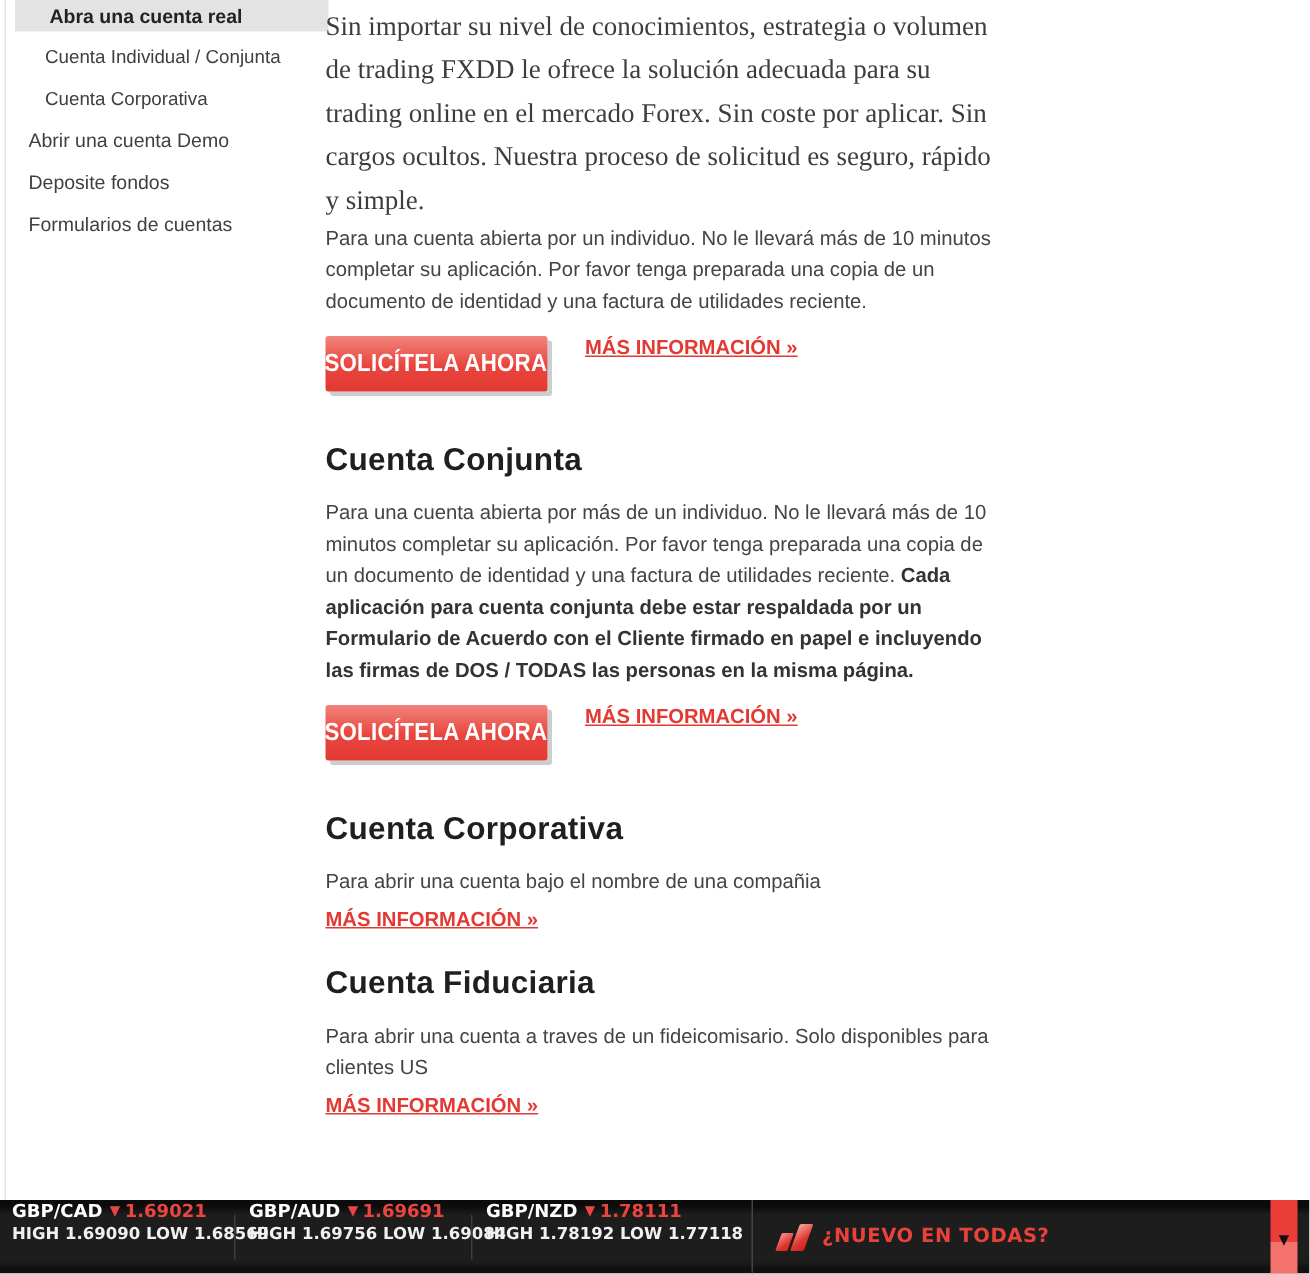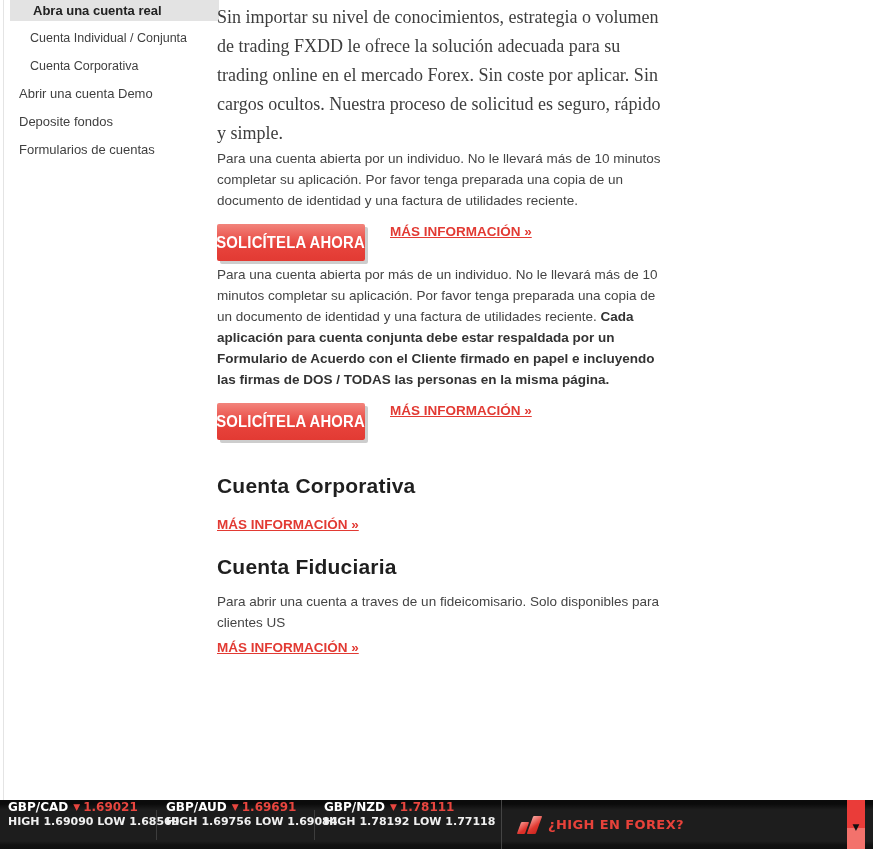--- a/index.html
+++ b/index.html
@@ -101,29 +101,31 @@
   <p class="intro">Sin importar su nivel de conocimientos, estrategia o volumen de trading FXDD le ofrece la solución adecuada para su trading online en el mercado Forex. Sin coste por aplicar. Sin cargos ocultos. Nuestra proceso de solicitud es seguro, rápido y simple.</p>
 
   <p class="body-text">Para una cuenta abierta por un individuo. No le llevará más de 10 minutos completar su aplicación. Por favor tenga preparada una copia de un documento de identidad y una factura de utilidades reciente.</p>
   <div class="cta-row">
     <a class="btn-apply">
         <span class="btn-label">SOLICÍTELA AHORA</span>
       </a>
     <a class="more-link">MÁS INFORMACIÓN »</a>
   </div>
 
+  <h2 class="section-title">Cuenta Conjunta</h2>
   <p class="body-text"><span>Para una cuenta abierta por más de un individuo. No le llevará más de 10 minutos completar su aplicación. Por favor tenga preparada una copia de un documento de identidad y una factura de utilidades reciente.</span> <strong>Cada aplicación para cuenta conjunta debe estar respaldada por un Formulario de Acuerdo con el Cliente firmado en papel e incluyendo las firmas de DOS / TODAS las personas en la misma página.</strong></p>
   <div class="cta-row">
     <a class="btn-apply">
         <span class="btn-label">SOLICÍTELA AHORA</span>
       </a>
     <a class="more-link">MÁS INFORMACIÓN »</a>
   </div>
 
   <h2 class="section-title">Cuenta Corporativa</h2>
+  <p class="body-text">Para abrir una cuenta bajo el nombre de una compañia</p>
   <a class="more-link lone-link">MÁS INFORMACIÓN »</a>
 
   <h2 class="section-title" style="margin-top:22px;">Cuenta Fiduciaria</h2>
   <p class="body-text">Para abrir una cuenta a traves de un fideicomisario. Solo disponibles para clientes US</p>
   <a class="more-link lone-link">MÁS INFORMACIÓN »</a>
 </main>
 
 <footer class="ticker">
   <div class="t-cell c1">
     <div class="t-top">
@@ -150,18 +152,18 @@
     <div class="t-bot">
       <span>HIGH</span> <span>1.78192</span> <span>LOW</span> <span>1.77118</span>
     </div>
   </div>
   <div class="t-div big"></div>
   <div class="promo">
     <span class="logo">
         <i class="b1"></i>
         <i class="b2"></i>
       </span>
-    <span class="promo-label">¿HIGH EN FOREX?</span>
+    <span class="promo-label">¿NUEVO EN TODAS?</span>
   </div>
   <div class="t-scroll">
     <span class="t-scroll-arrow">▼</span>
   </div>
 </footer>
 
 </body></html>

